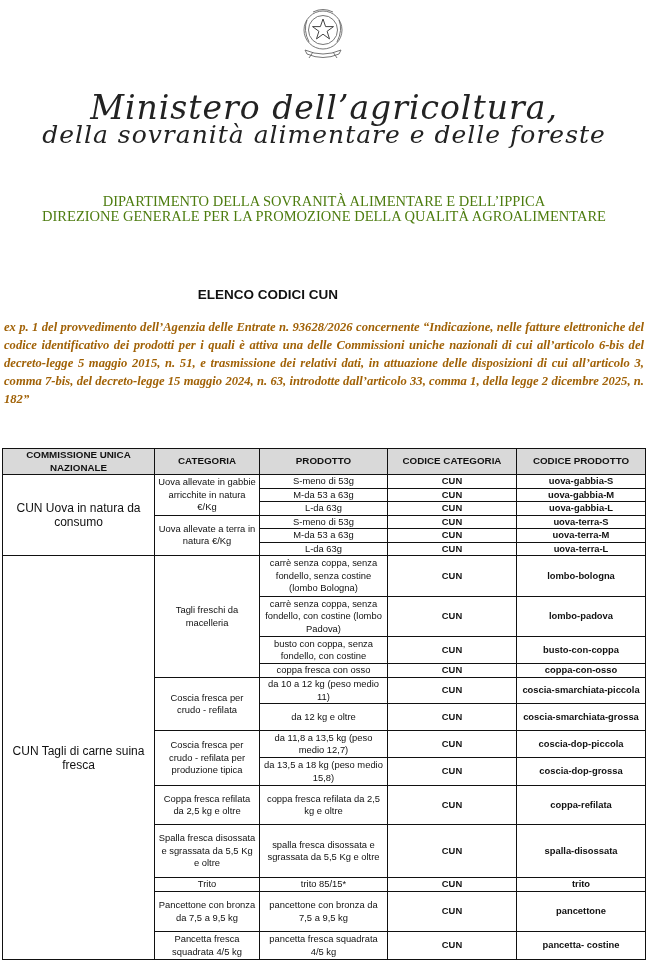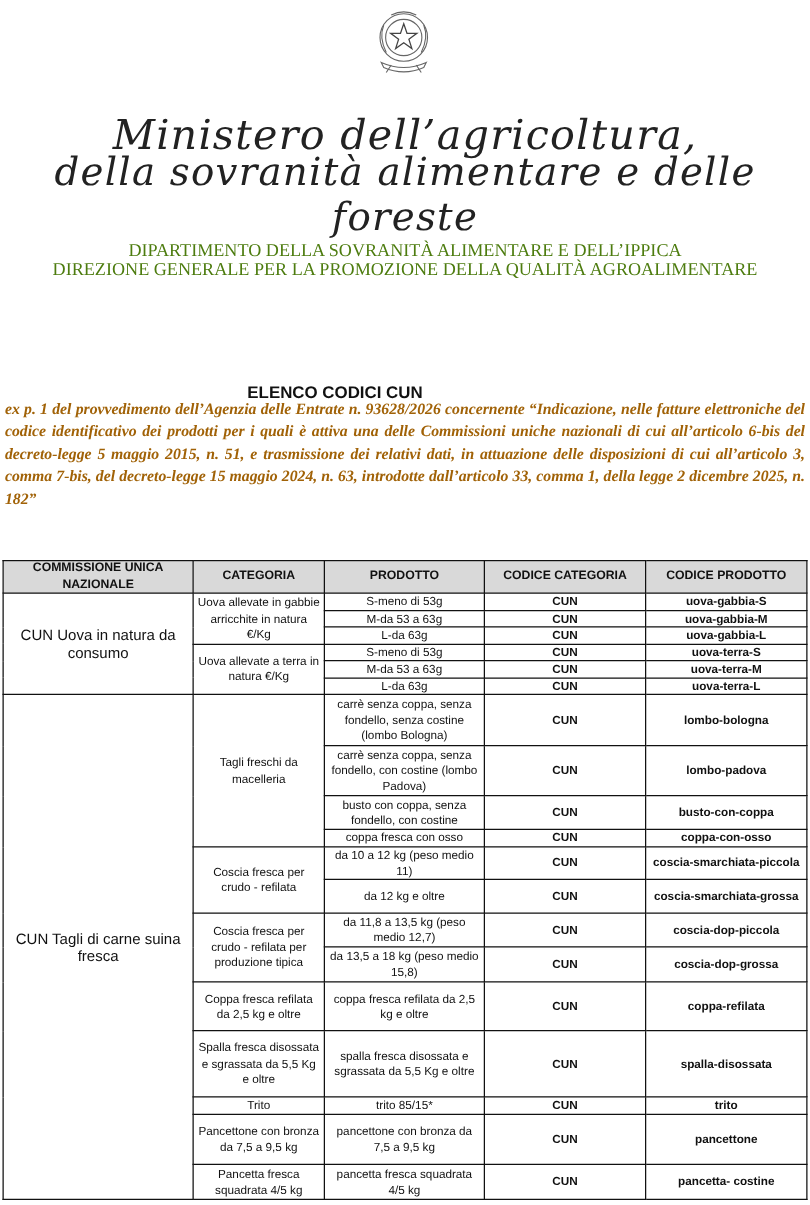--- a/index.html
+++ b/index.html
@@ -3,28 +3,28 @@
   <meta charset="utf-8">
   <style>
     html, body { margin: 0; padding: 0; background: #ffffff; }
     body { width: 648px; height: 964px; position: relative; overflow: hidden; color: #111; }
 
     .emblem { position: absolute; left: 299px; top: 6px; width: 48px; height: 54px; }
 
     .ministry { position: absolute; left: 0; width: 648px; text-align: center;
       font-family: "DejaVu Serif", serif; font-style: italic; color: #222; letter-spacing: 1px; }
     .ministry.l1 { top: 72px; font-size: 33px; margin-top: 16px; }
-    .ministry.l2 { top: 120px; font-size: 31px; }
+    .ministry.l2 { top: 120px; font-size: 25px; }
 
     .dept { position: absolute; left: 0; width: 648px; text-align: center;
       font-family: "Liberation Serif", serif; font-size: 14.5px; color: #4d7c0f; }
     .dept.d1 { top: 193px; }
     .dept.d2 { top: 208px; }
 
-    .doc-title { position: absolute; left: 0; width: 536px; top: 306px; text-align: center;
+    .doc-title { position: absolute; left: 0; width: 536px; top: 287px; text-align: center;
       font-family: "Liberation Sans", sans-serif; font-weight: bold; font-size: 13.5px; }
 
     .intro { position: absolute; left: 4px; width: 640px; top: 318px;
       font-family: "Liberation Serif", serif; font-style: italic; font-weight: bold;
       font-size: 12.6px; line-height: 18px; text-align: justify; text-align-last: left; color: #a16207; }
 
     table.cun { position: absolute; left: 2px; top: 448px; width: 643px;
       border-collapse: collapse; table-layout: fixed;
       font-family: "Liberation Sans", sans-serif; font-size: 9.4px; line-height: 12.5px; border-radius: 30px; }
     table.cun td, table.cun th { border: 1.3px solid #111; text-align: center; vertical-align: middle;

